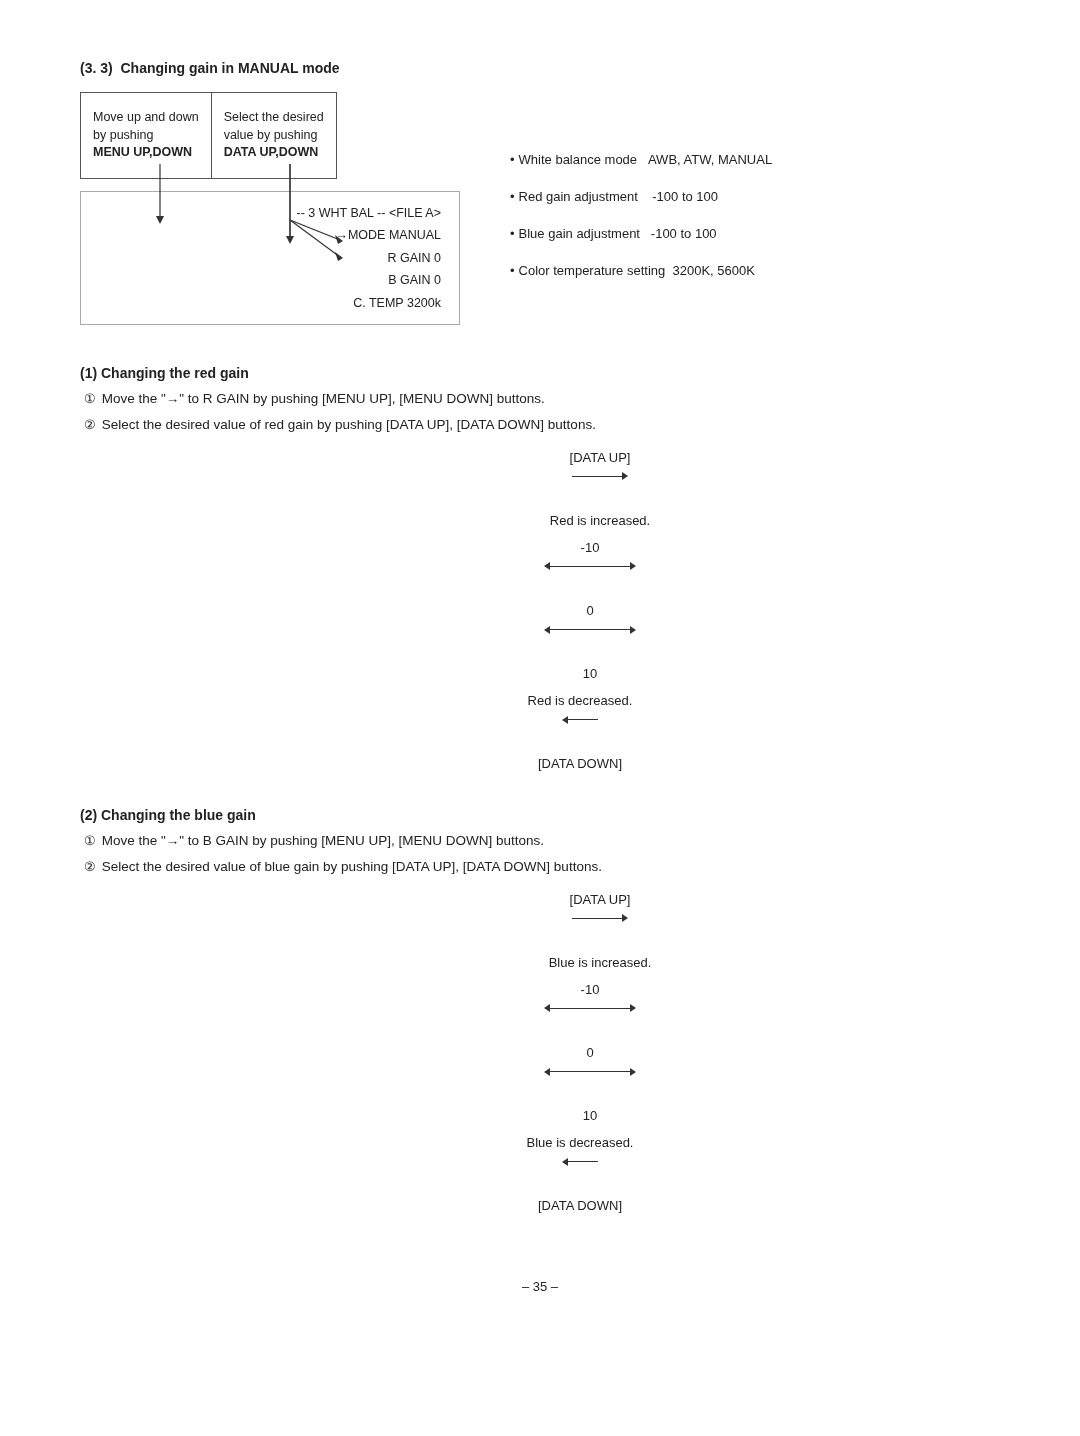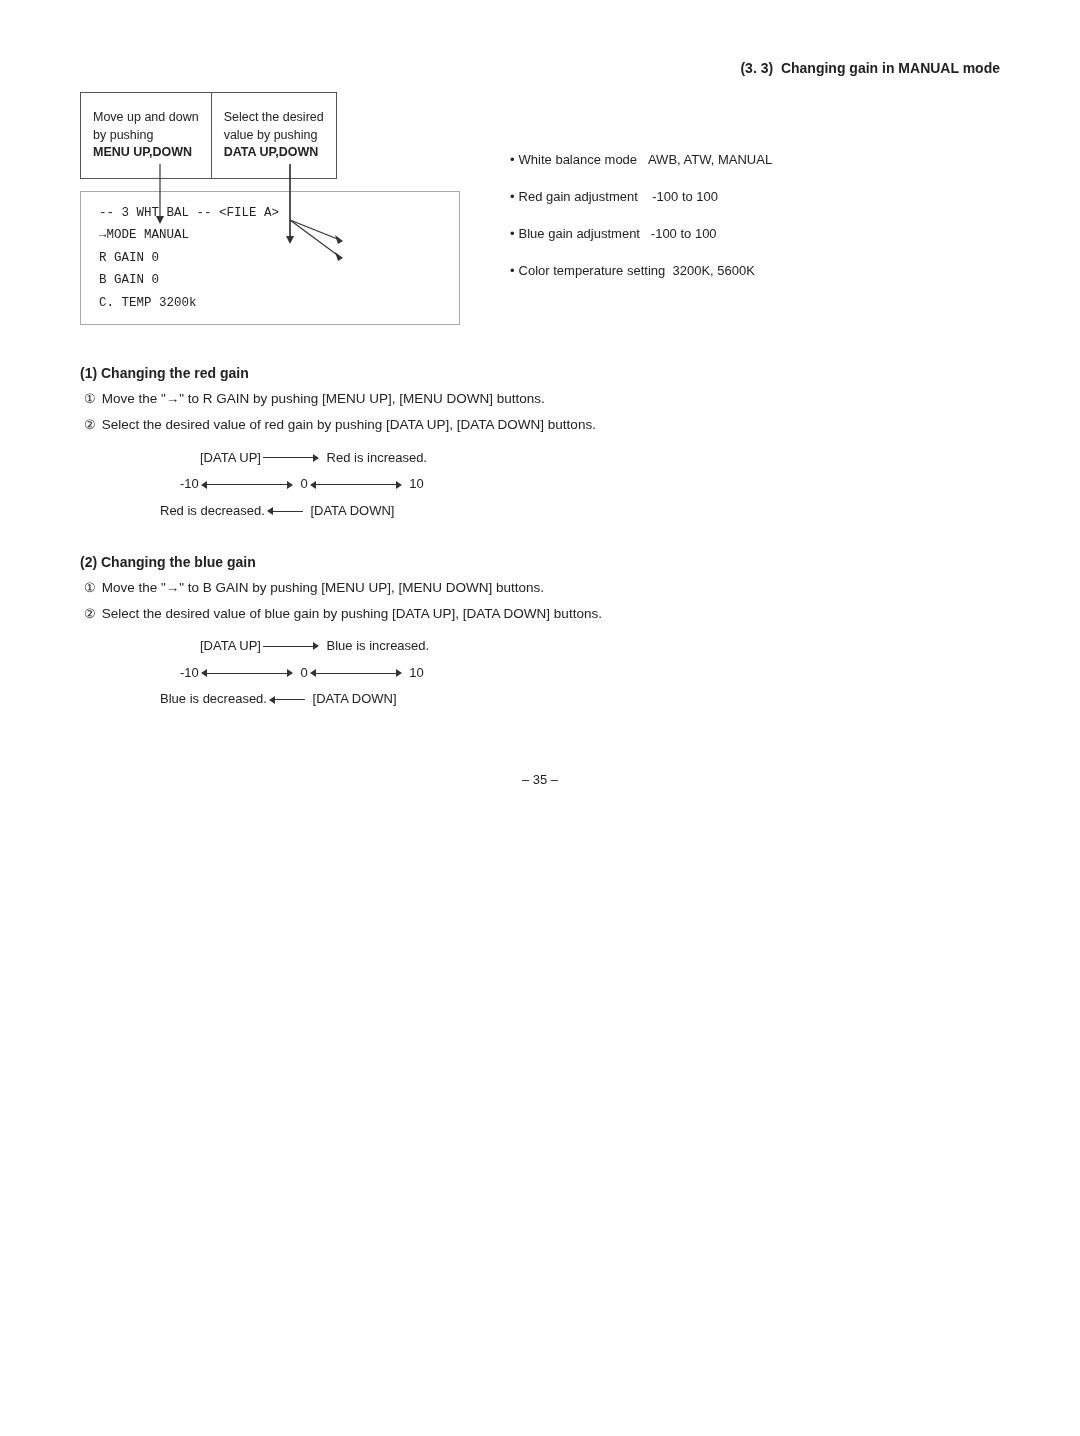--- a/index.html
+++ b/index.html
@@ -10,21 +10,20 @@
       color: #222;
       width: 1080px;
       min-height: 1436px;
       padding: 60px 80px;
     }
 
     .section-title {
       font-weight: bold;
       margin-bottom: 16px;
       font-size: 14px;
-      text-align: right;
     }
 
     
     .diagram-container {
       display: flex;
       align-items: flex-start;
       margin-bottom: 40px;
       margin-top: 8px;
     }
 
@@ -41,24 +40,25 @@
       line-height: 1.4;
       min-width: 120px;
     }
 
     .diagram-box:first-child {
       margin-right: 0;
       border-right: none;
     }
 
     .diagram-menu-content {
-      font-family: Liberation Mono, monospace;
+      font-family: Liberation Sans, sans-serif;
       font-size: 12.5px;
       padding: 6px 10px;
       line-height: 1.8;
+      text-align: right;
     }
 
     
     .diagram-right {
       margin-left: 50px;
       display: flex;
       flex-direction: column;
       gap: 22px;
       padding-top: 60px;
       font-size: 13px;
@@ -106,20 +106,21 @@
       margin: 10px 0 6px 80px;
       font-size: 13px;
       line-height: 1.9;
     }
 
     .data-row {
       display: flex;
       align-items: center;
       gap: 2px;
       white-space: nowrap;
+      flex-direction: column;
     }
 
     .arrowhead-right {
       display: inline-block;
       width: 0;
       height: 0;
       border-top: 4px solid transparent;
       border-bottom: 4px solid transparent;
       border-left: 6px solid #333;
       vertical-align: middle;

